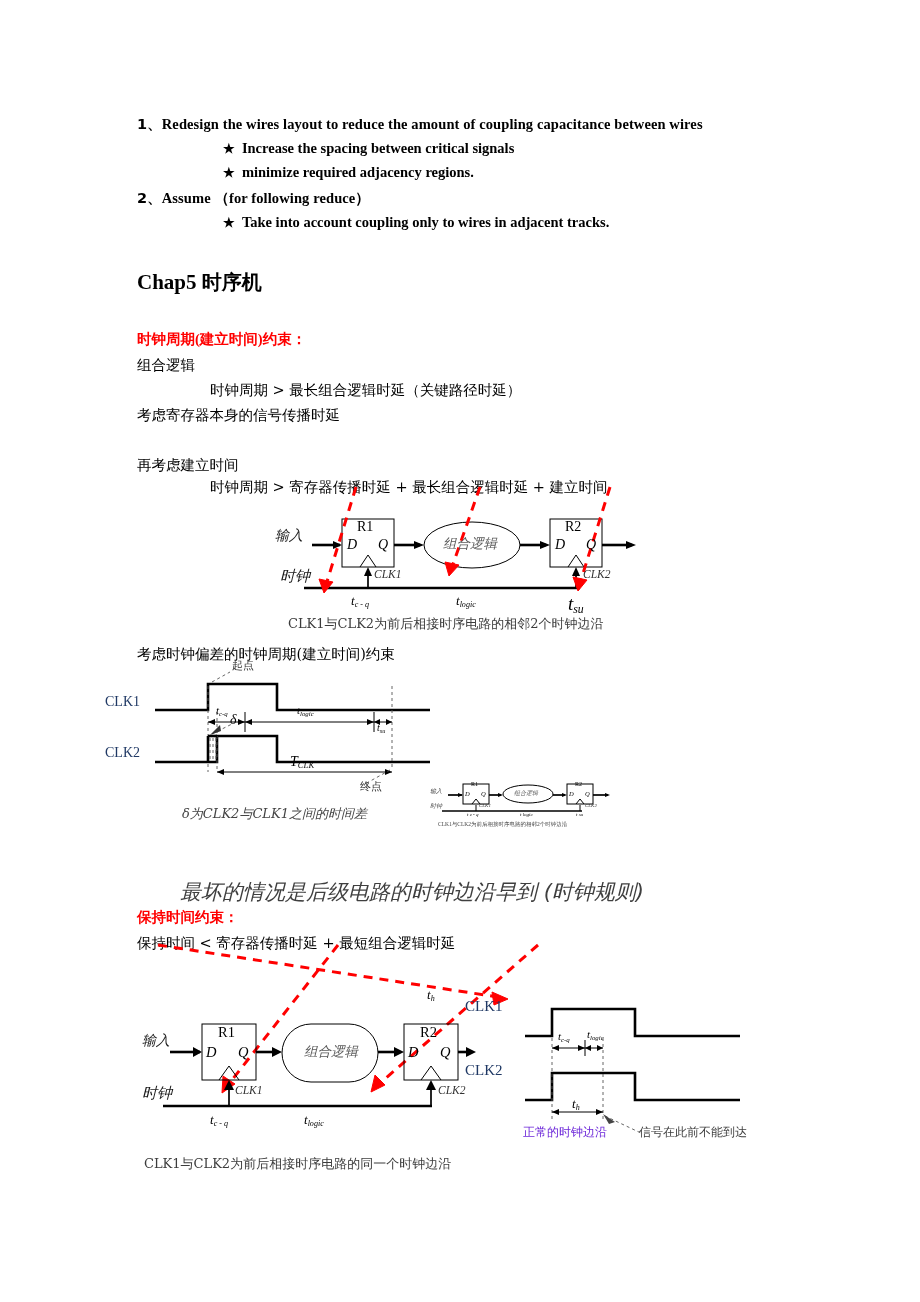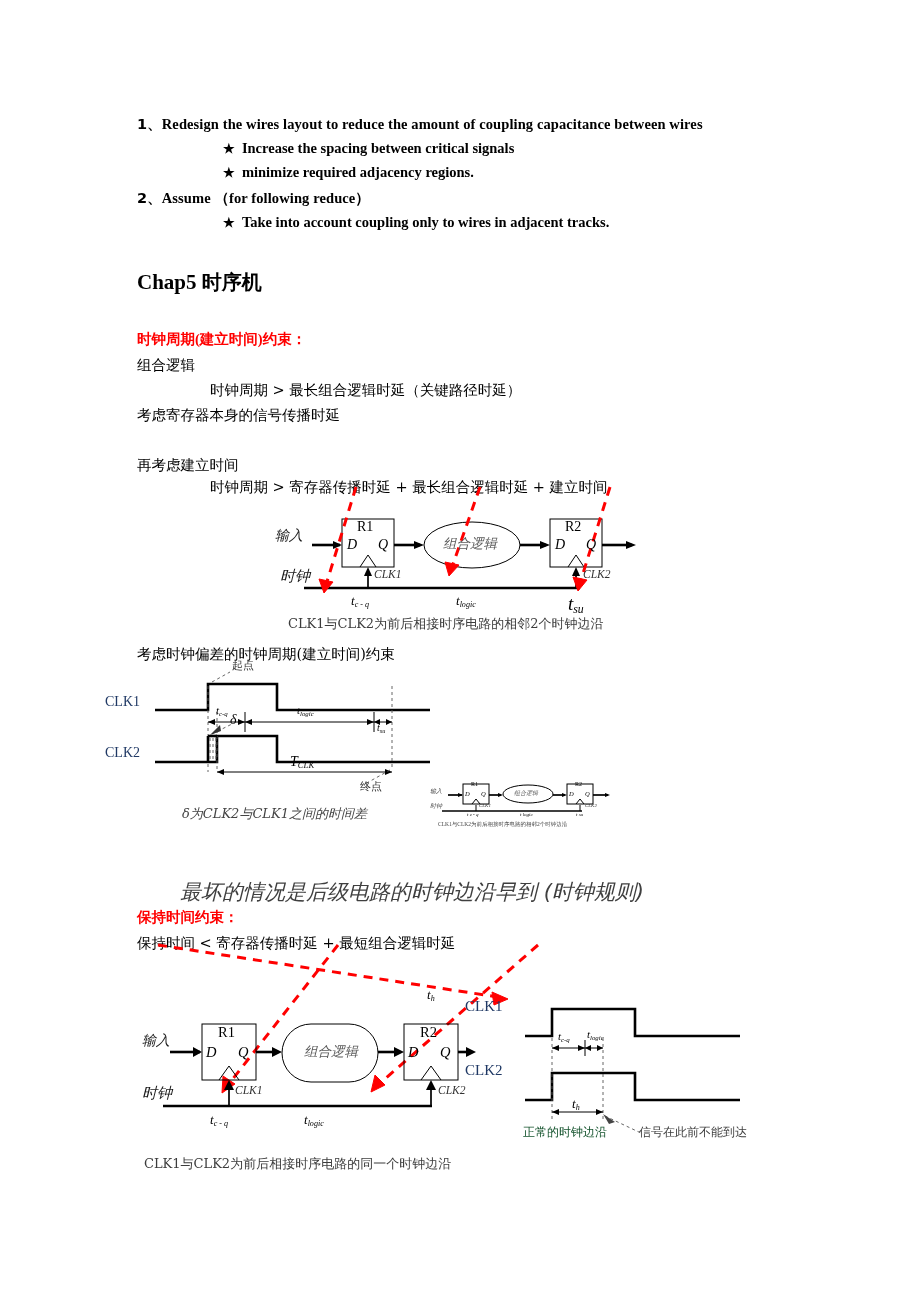--- a/index.html
+++ b/index.html
@@ -338,17 +338,17 @@
       <polygon points="78,114 90,122 84,124" fill="#444"></polygon>
     </svg>
 
     <div class="lbl navy" style="left:-60px;top:-2px;font-size:15px;font-family:'Liberation Serif',serif;">CLK1</div>
     <div class="lbl navy" style="left:-60px;top:62px;font-size:15px;font-family:'Liberation Serif',serif;">CLK2</div>
 
     <div class="lbl ital" style="left:33px;top:30px;font-size:11px;"><span>t</span><span class="sub">c-q</span></div>
     <div class="lbl ital" style="left:62px;top:28px;font-size:11px;"><span>t</span><span class="sub">logic</span></div>
     <div class="lbl ital" style="left:47px;top:96px;font-size:13px;"><span>t</span><span class="sub">h</span></div>
 
-    <div class="lbl cn" style="left:-2px;top:124px;font-size:12px;color:#14532d;">正常的时钟边沿</div>
+    <div class="lbl cn" style="left:-2px;top:124px;font-size:12px;color:#6d28d9;">正常的时钟边沿</div>
     <div class="lbl cn" style="left:114px;top:124px;font-size:12px;color:#3c3c3c;">信号在此前不能到达</div>
   </div>
 
 </div>
 
 </body></html>

